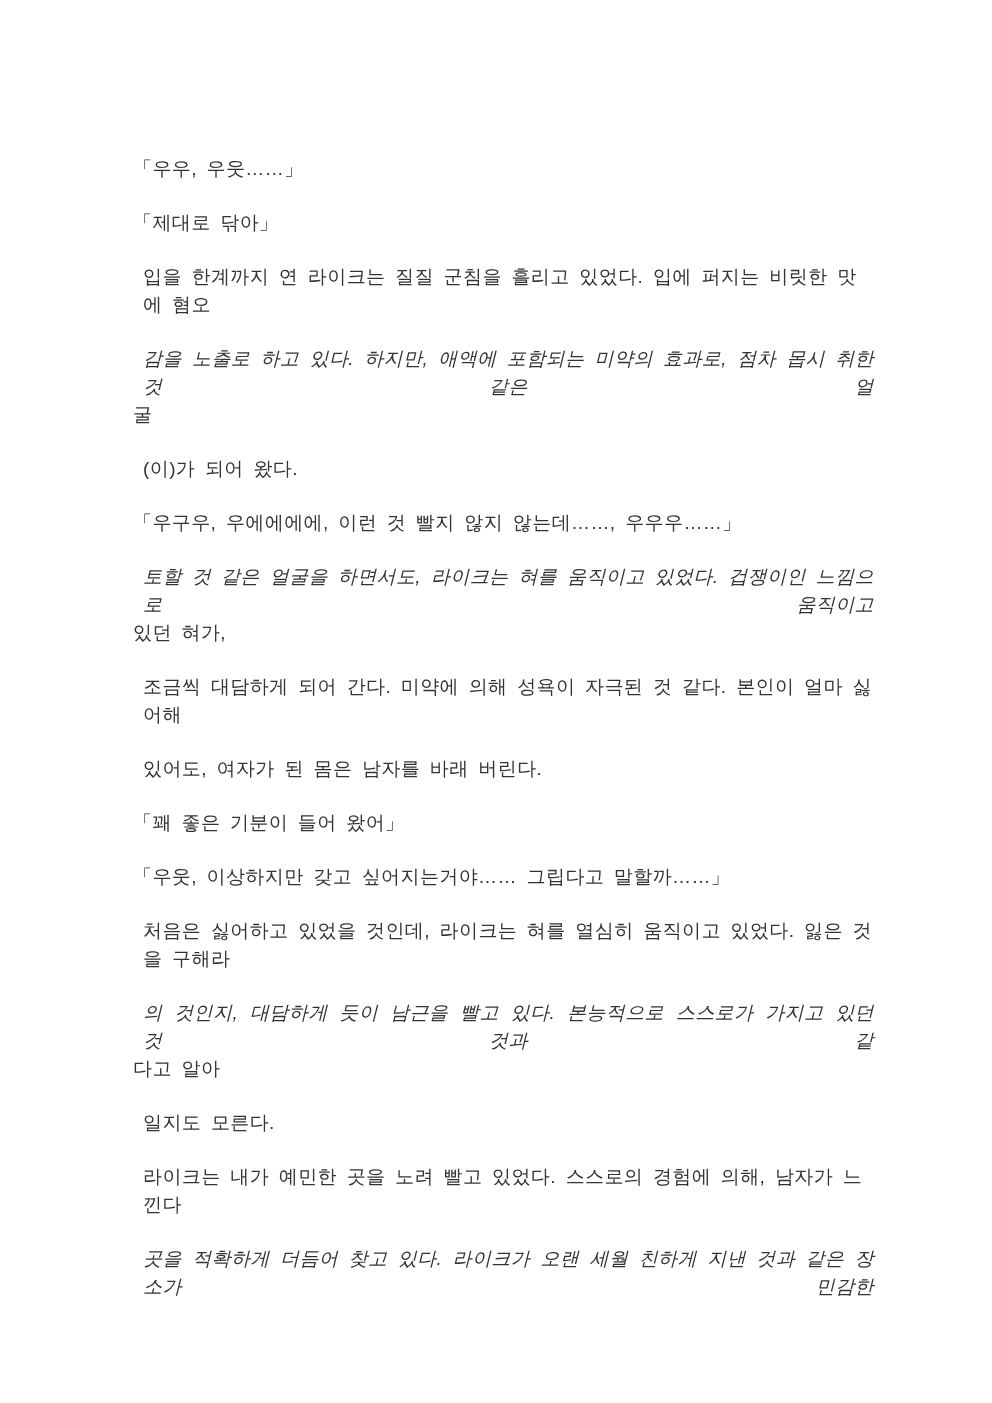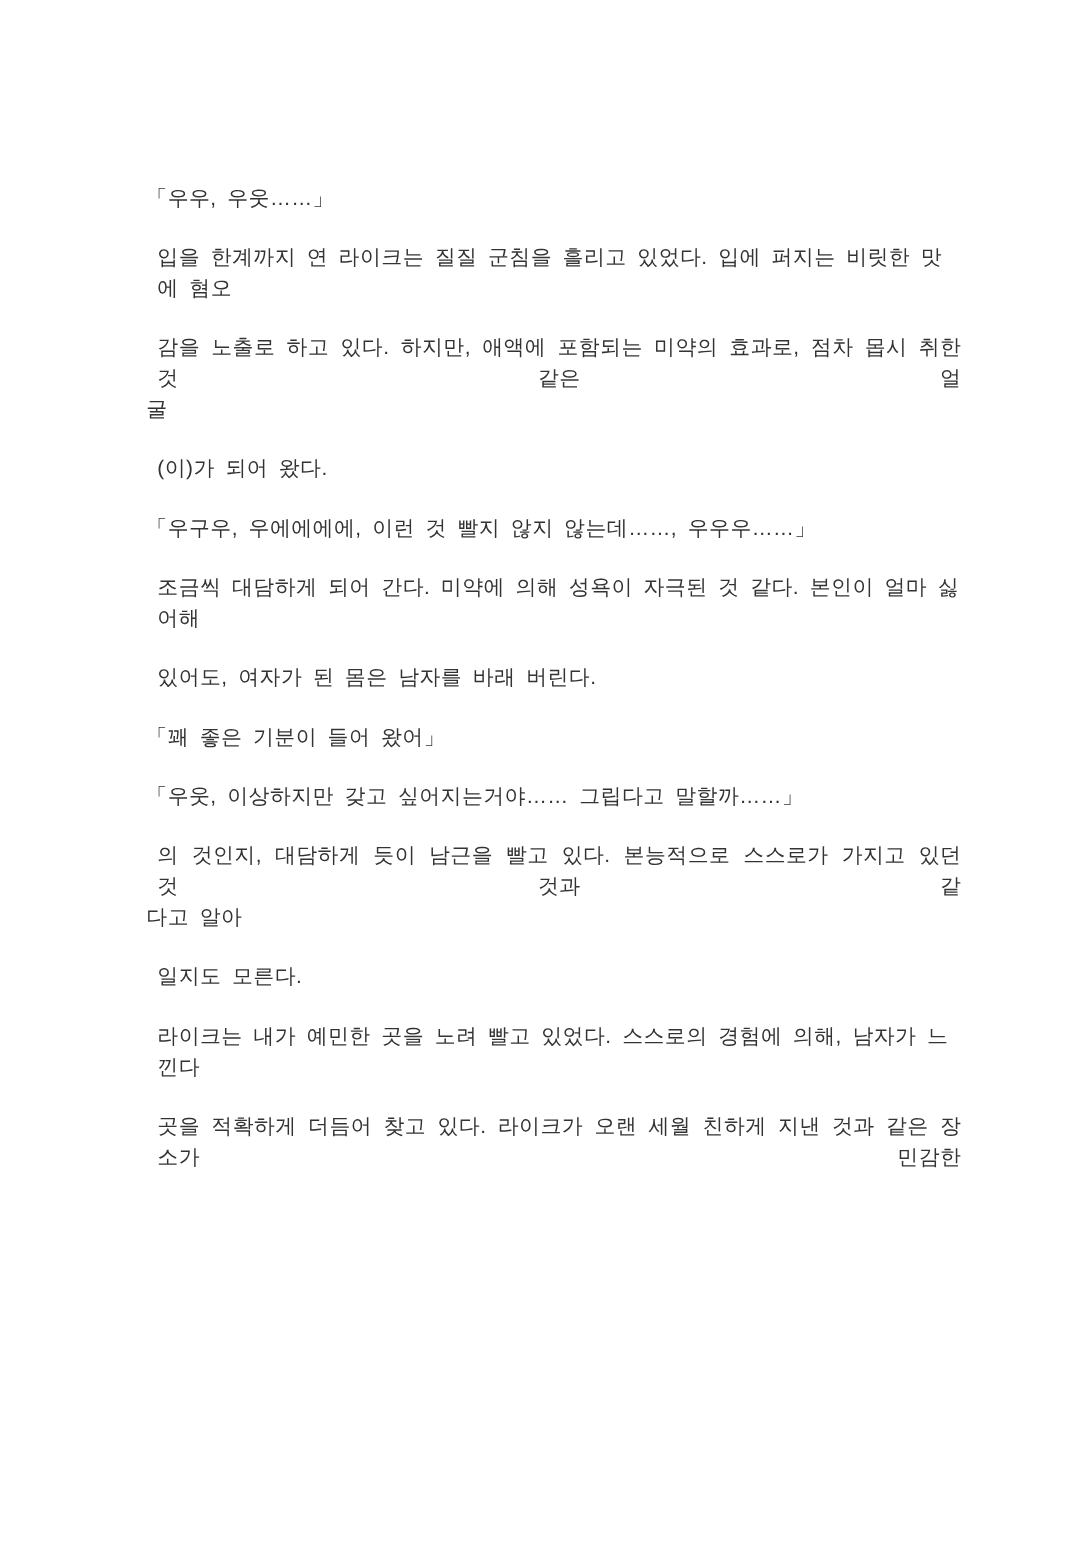--- a/index.html
+++ b/index.html
@@ -15,85 +15,96 @@
     color: #333333;
   }
   .doc {
     box-sizing: border-box;
     width: 992px;
     height: 1403px;
     padding: 155px 118px 0 133px;
     background: #ffffff;
   }
   p.para {
-    margin: 12px 0 26px 0;
+    margin: 0 0 26px 0;
     font-size: 19px;
     line-height: 28px;
     letter-spacing: 0.4px;
     word-spacing: 4px;
     color: #333333;
   }
   .line {
     display: block;
     white-space: normal;
   }
   
   .line.indent {
     padding-left: 10px;
   }
   
   .line.full {
     text-align: justify;
     text-align-last: justify;
+    font-style: italic;
   }
 </style>
 </head>
 <body>
 
 <div class="doc">
 
   <p class="para">
     <span class="line">「우우, 우웃……」</span>
   </p>
 
+  <p class="para">
+    <span class="line">「제대로 닦아」</span>
+  </p>
 
   <p class="para">
     <span class="line indent">입을 한계까지 연 라이크는 질질 군침을 흘리고 있었다. 입에 퍼지는 비릿한 맛에 혐오</span>
   </p>
 
   <p class="para">
     <span class="line indent full">감을 노출로 하고 있다. 하지만, 애액에 포함되는 미약의 효과로, 점차 몹시 취한 것 같은 얼</span>
     <span class="line">굴</span>
   </p>
 
   <p class="para">
     <span class="line indent">(이)가 되어 왔다.</span>
   </p>
 
   <p class="para">
     <span class="line">「우구우, 우에에에에, 이런 것 빨지 않지 않는데……, 우우우……」</span>
   </p>
 
+  <p class="para">
+    <span class="line indent full">토할 것 같은 얼굴을 하면서도, 라이크는 혀를 움직이고 있었다. 겁쟁이인 느낌으로 움직이고</span>
+    <span class="line">있던 혀가,</span>
+  </p>
 
   <p class="para">
     <span class="line indent">조금씩 대담하게 되어 간다. 미약에 의해 성욕이 자극된 것 같다. 본인이 얼마 싫어해</span>
   </p>
 
   <p class="para">
     <span class="line indent">있어도, 여자가 된 몸은 남자를 바래 버린다.</span>
   </p>
 
   <p class="para">
     <span class="line">「꽤 좋은 기분이 들어 왔어」</span>
   </p>
 
   <p class="para">
     <span class="line">「우웃, 이상하지만 갖고 싶어지는거야…… 그립다고 말할까……」</span>
   </p>
 
+  <p class="para">
+    <span class="line indent">처음은 싫어하고 있었을 것인데, 라이크는 혀를 열심히 움직이고 있었다. 잃은 것을 구해라</span>
+  </p>
 
   <p class="para">
     <span class="line indent full">의 것인지, 대담하게 듯이 남근을 빨고 있다. 본능적으로 스스로가 가지고 있던 것 것과 같</span>
     <span class="line">다고 알아</span>
   </p>
 
   <p class="para">
     <span class="line indent">일지도 모른다.</span>
   </p>
 

